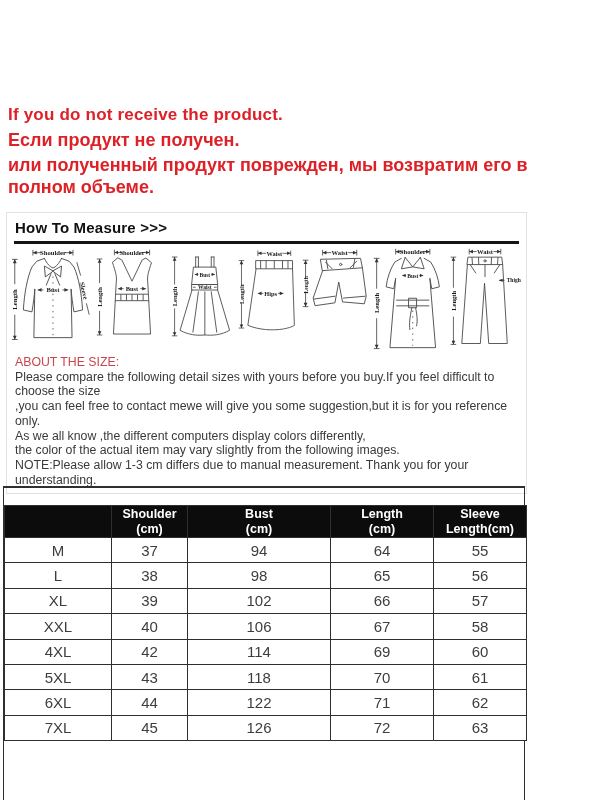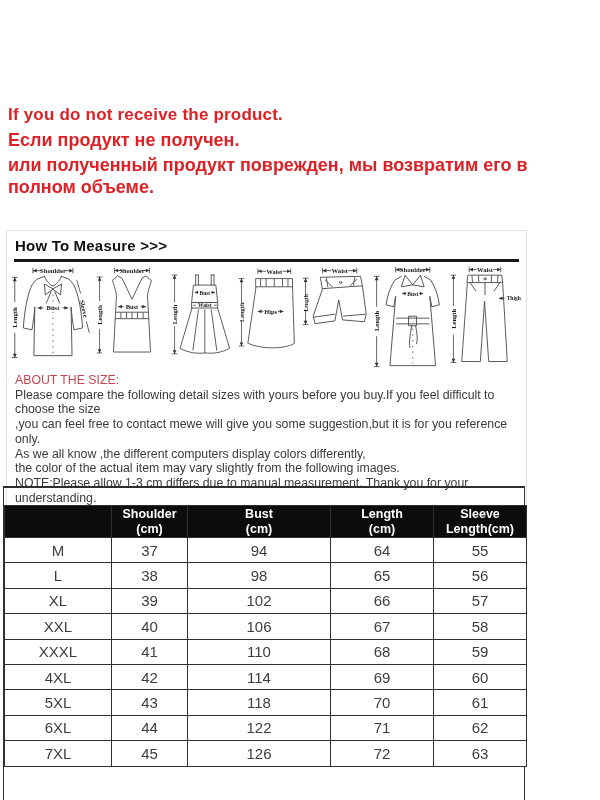--- a/index.html
+++ b/index.html
@@ -6,21 +6,21 @@
   html,body { width:600px; height:800px; background:#fff; overflow:hidden;
               font-family:"Liberation Sans", sans-serif; }
   #page { position:relative; width:600px; height:800px; background:#fff; }
 
   
   .refund { position:absolute; left:8px; top:103px; width:560px; color:#dd2127; }
   .refund .en { font-size:17px; font-weight:700; line-height:23px; letter-spacing:.2px; }
   .refund .ru { font-size:18px; font-weight:700; line-height:22px; margin-top:3px; }
 
   
-  .info-box { position:absolute; left:6px; top:230px; width:521px;
+  .info-box { position:absolute; left:6px; top:212px; width:521px;
               background:#fff; border:1px solid #e2e2e2; padding:7px 0 6px 0; }
   .measure-title { font-size:15px; font-weight:700; color:#111;
                    margin-left:8px; line-height:15px; letter-spacing:.2px; }
   .measure-underline { height:3px; background:#151515; margin:6px 7px 0 7px; }
   .diagrams { display:flex; justify-content:space-between; align-items:flex-start;
               height:104px; margin-top:2px; padding:0 3px; }
   .diagrams svg { flex-shrink:0; display:block; }
   .d-out  { stroke:#4f4f4f; stroke-width:1; fill:none; stroke-linejoin:round; stroke-linecap:round; }
   .d-line { stroke:#333; stroke-width:0.8; fill:none; }
   .d-ah   { fill:#333; stroke:none; }
@@ -286,27 +286,20 @@
             <td>57</td>
           </tr>
         <tr>
             <td>XXL</td>
             <td>40</td>
             <td>106</td>
             <td>67</td>
             <td>58</td>
           </tr>
         <tr>
-            <td>XXXL</td>
-            <td>41</td>
-            <td>110</td>
-            <td>68</td>
-            <td>59</td>
-          </tr>
-        <tr>
             <td>4XL</td>
             <td>42</td>
             <td>114</td>
             <td>69</td>
             <td>60</td>
           </tr>
         <tr>
             <td>5XL</td>
             <td>43</td>
             <td>118</td>

